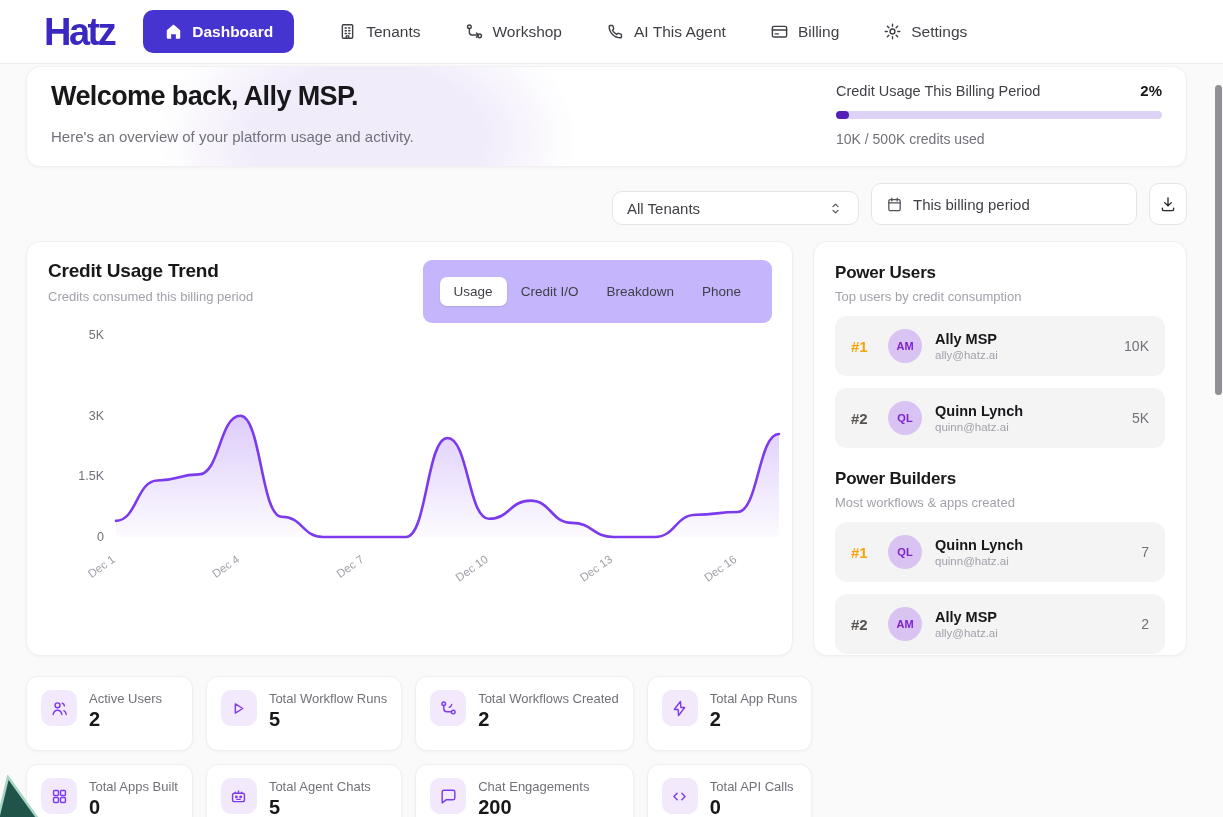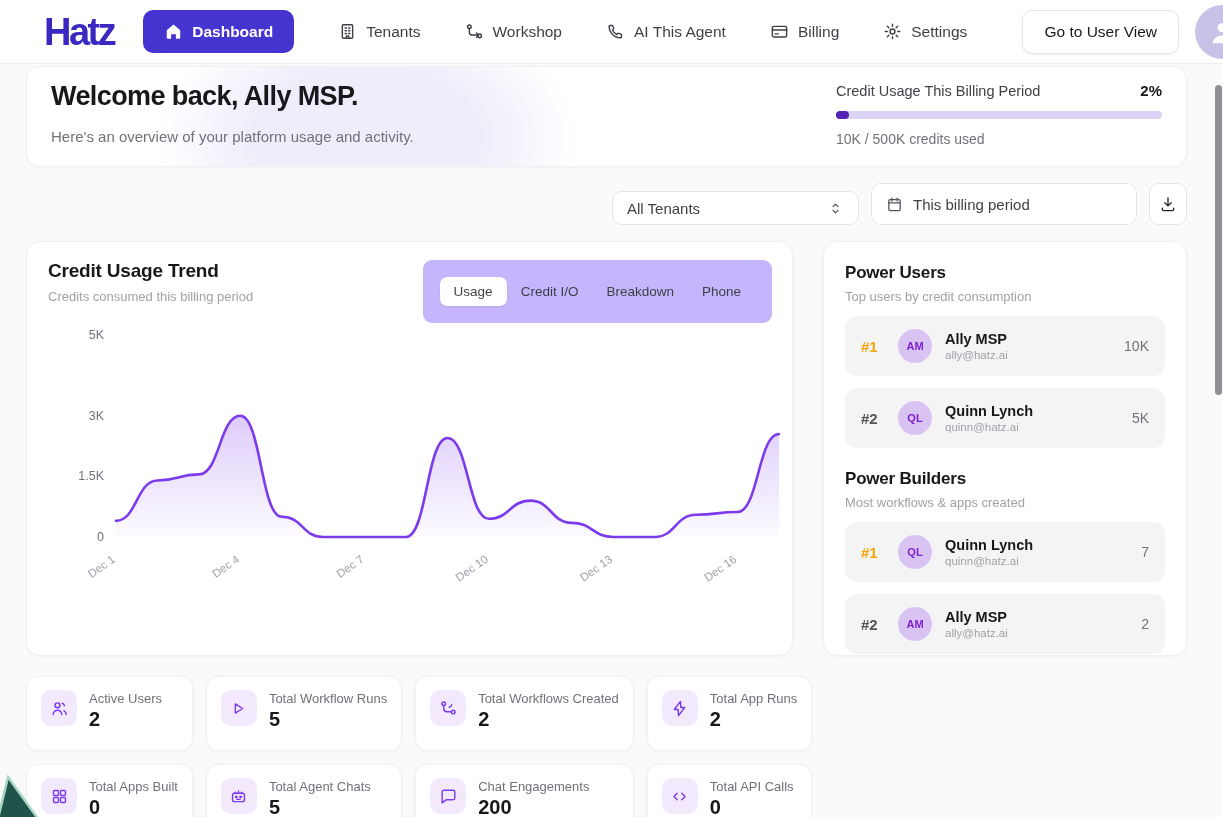--- a/index.html
+++ b/index.html
@@ -52,21 +52,21 @@
     align-items:center; padding:0 14px; font-size:15px; color:#3F3F46; cursor:pointer;
     gap:10px; }
   .select svg { width:17px; height:17px; color:#52525B; flex:0 0 auto; }
   .tenant-select { width:247px; justify-content:space-between;margin-top:8px; }
   .period-select { width:266px; }
   .icon-btn { width:38px; background:#fff; border:1px solid #E4E4E7; border-radius:10px;
     display:flex; align-items:center; justify-content:center; cursor:pointer; }
   .icon-btn svg { width:18px; height:18px; color:#27272A; }
 
   
-  .main-grid { margin-top:16px; display:flex; gap:30px; align-items:flex-start; }
+  .main-grid { margin-top:16px; display:flex; gap:20px; align-items:flex-start; }
   .chart-card { width:767px; height:415px; padding:18px 20px 0 21px; }
   .chart-head { display:flex; justify-content:space-between; align-items:flex-start; }
   .chart-title { font-size:19px; font-weight:700; letter-spacing:-0.2px; }
   .chart-sub { font-size:13px; color:#A1A1AA; margin-top:7px; }
   .tabs { background:#c4b5fd; border-radius:9px; padding:17px; display:flex; }
   .tab { padding:7px 14px; font-size:13.5px; color:#3F3F46; cursor:pointer; border-radius:7px;
     white-space:nowrap; }
   .tab.active { background:#fff; font-weight:500; box-shadow:0 1px 2px rgba(0,0,0,.10); }
   .chart-total { margin-top:18px; display:flex; align-items:baseline; gap:8px; }
   .total-num { font-size:24px; font-weight:800; letter-spacing:-0.5px; }
@@ -164,31 +164,20 @@
       <div class="nav-item">
         <span style="display: inline-flex; width: 19px; height: 19px; flex: 0 0 auto;">
           <svg viewBox="0 0 24 24" width="100%" height="100%" fill="none" stroke="currentColor" stroke-width="1.8" stroke-linecap="round" stroke-linejoin="round" style="display:block">
             <circle cx="12" cy="12" r="3.1"></circle>
             <path d="M12 2.8v2.6M12 18.6v2.6M2.8 12h2.6M18.6 12h2.6M5.5 5.5l1.9 1.9M16.6 16.6l1.9 1.9M18.5 5.5l-1.9 1.9M7.4 16.6l-1.9 1.9"></path>
           </svg>
         </span>
         <span>Settings</span>
       </div>
     </nav>
-  <div class="nav-right">
-    <button class="user-view-btn">Go to User View</button>
-    <div class="avatar">
-      <span style="display: inline-flex; width: 30px; height: 30px; flex: 0 0 auto;">
-          <svg viewBox="0 0 24 24" width="100%" height="100%" fill="none" stroke="currentColor" stroke-width="1.8" stroke-linecap="round" stroke-linejoin="round" style="display:block">
-            <circle cx="12" cy="8.5" r="3.6" fill="currentColor" stroke="none"></circle>
-            <path d="M4.5 21c.8-4 3.6-6.3 7.5-6.3s6.7 2.3 7.5 6.3Z" fill="currentColor" stroke="none"></path>
-          </svg>
-        </span>
-    </div>
-  </div>
 </header>
 
 <div class="page">
 
   <section class="card welcome">
     <div class="welcome-left">
       <h1 class="welcome-title">Welcome back, Ally MSP.</h1>
       <div class="welcome-sub">Here's an overview of your platform usage and activity.</div>
     </div>
     <div class="credit-block">

